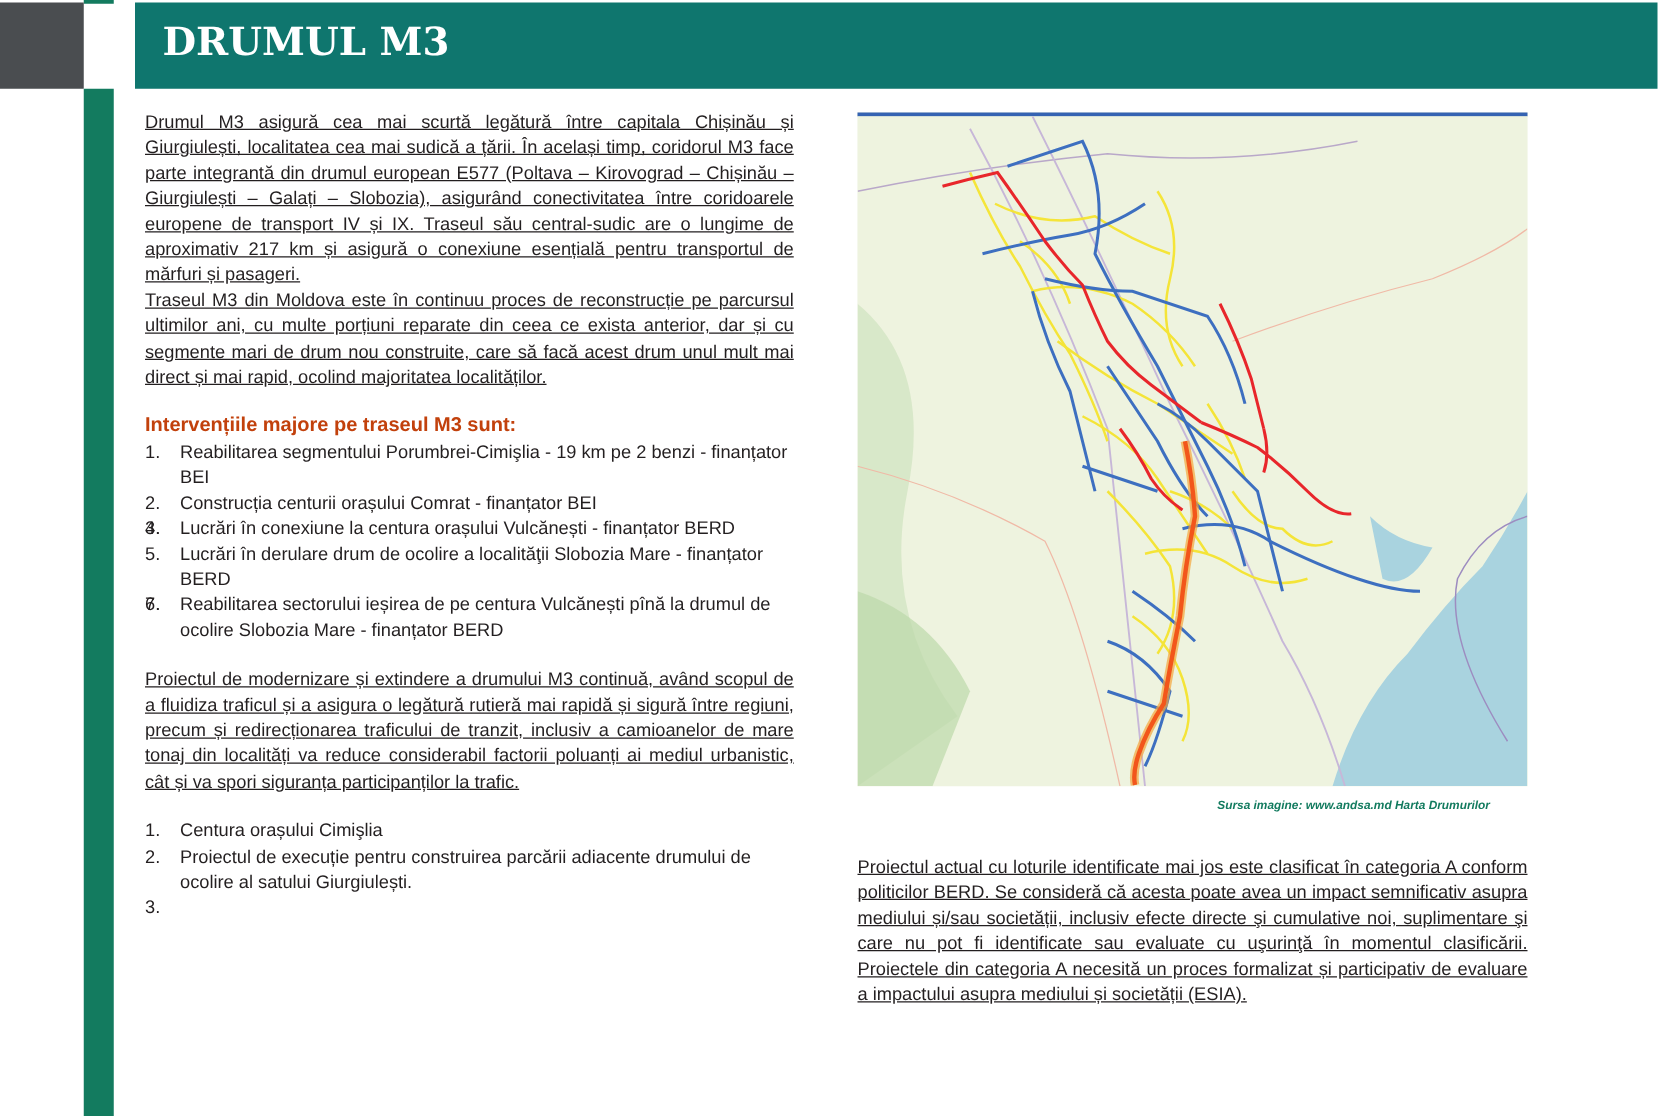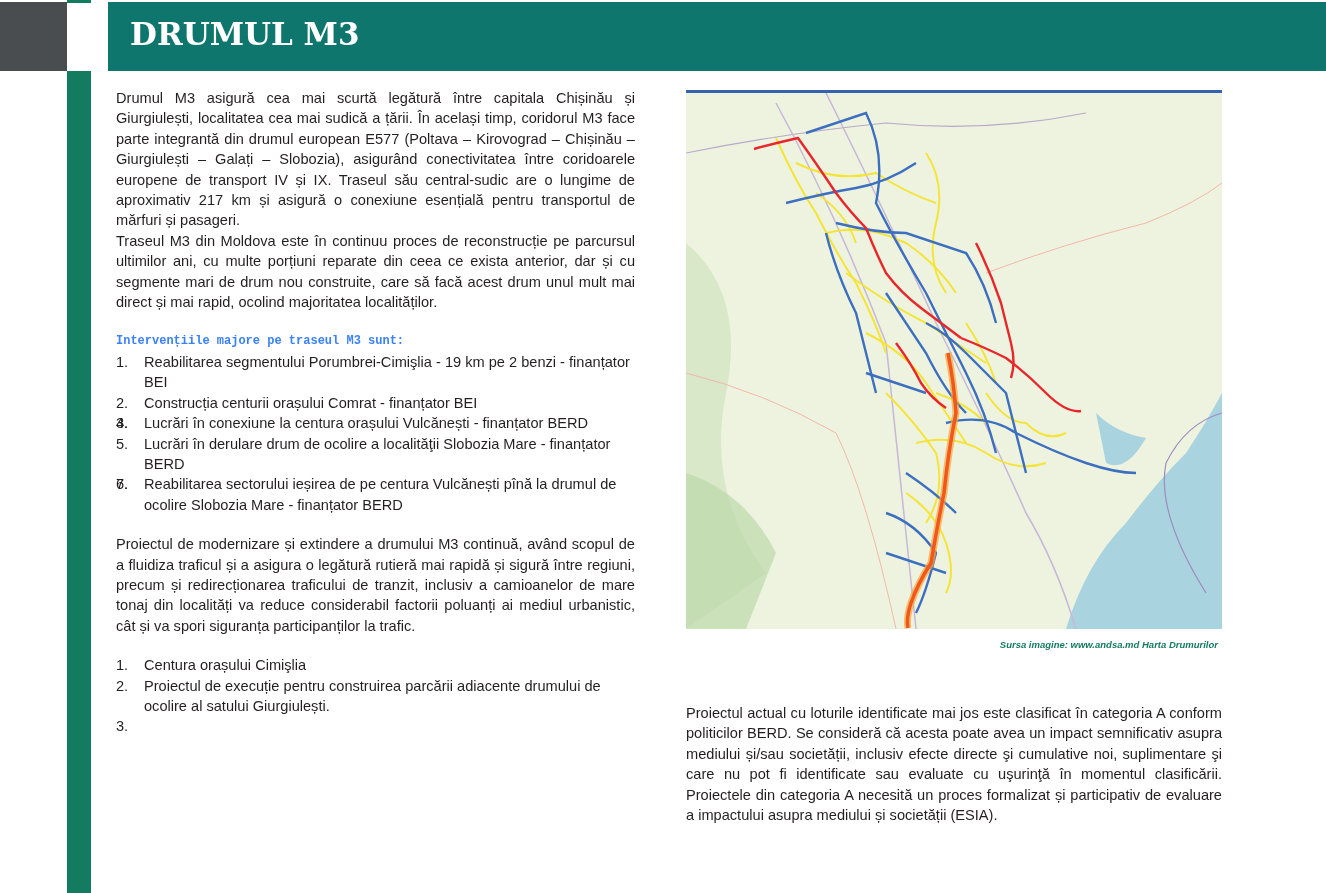--- a/index.html
+++ b/index.html
@@ -12,37 +12,37 @@
   .green-strip-top { position:absolute; left:67px; top:0; width:24px; height:3px; background:#137b5f; }
   .green-strip { position:absolute; left:67px; top:71px; width:24px; height:822px; background:#137b5f; }
   .header-left { position:absolute; left:0; top:2px; width:67px; height:69px; background:#4a4d50; }
   .header-bar { position:absolute; left:108px; top:2px; width:1235px; height:69px; background:#0f766e; }
   .header-title {
     position:absolute; left:22px; top:14px;
     font-family:"DejaVu Serif", "Liberation Serif", serif; font-weight:bold;
     font-size:31px; color:#ffffff; letter-spacing:0px;
   }
   .col-left { position:absolute; left:116px; top:88px; width:519px; font-size:14.6px; line-height:20.4px; }
-  .col-left p, .col-right p { margin:0; text-align:justify; }
-  .h-green { color:#3b82f6; font-weight:bold; font-size:12px; margin:0;font-family:Liberation Mono, monospace; }
+  .col-left p, .col-right p { margin:0; text-align:justify;text-decoration:underline; }
+  .h-green { color:#c2410c; font-weight:bold; font-size:16px; margin:0; }
   ol.list { margin:0; padding:0; list-style:none; }
   ol.list li { position:relative; padding-left:28px; text-align:left; }
   ol.list li .num { position:absolute; left:0; top:0; }
   .gap-lg { height:19px; }
   .map-frame {
     position:absolute; left:686px; top:90px; width:536px; height:539px;
     border-top:3px solid #3563b2; box-sizing:border-box; overflow:hidden;
     background:#eef3df;
   }
   .map-frame svg { display:block; }
   .caption {
-    position:absolute; left:682px; top:639px; width:536px; text-align:right;
+    position:absolute; left:656px; top:639px; width:536px; text-align:right;
     font-size:9.5px; font-style:italic; font-weight:bold; color:#137b5f;
   }
-  .col-right { position:absolute; left:686px; top:684px; width:536px; font-size:14.6px; line-height:20.4px;margin-top:19px; }
+  .col-right { position:absolute; left:686px; top:684px; width:536px; font-size:14.6px; line-height:20.4px; }
 </style>
 </head>
 <body>
 
 <div class="green-strip-top"></div>
 <div class="header-left"></div>
 <div class="header-bar">
   <div class="header-title">DRUMUL M3</div>
 </div>
 <div class="green-strip"></div>

